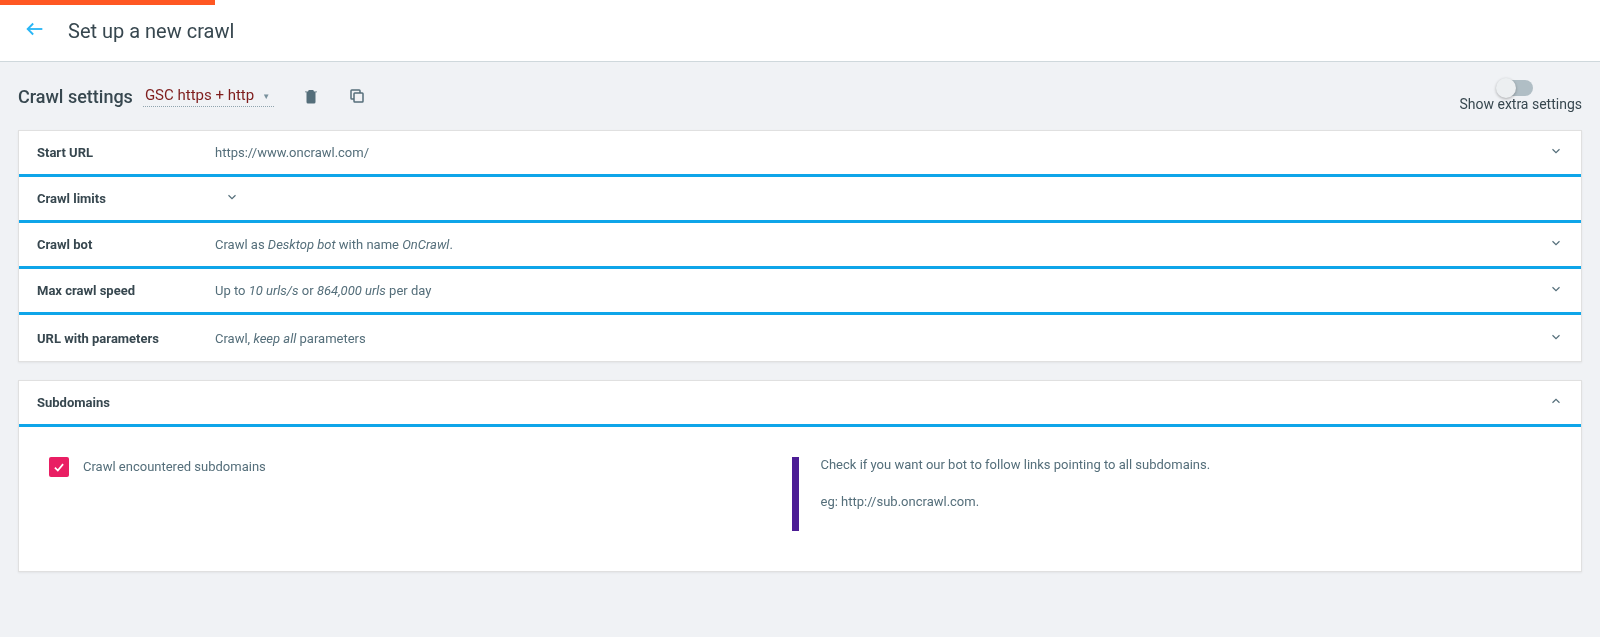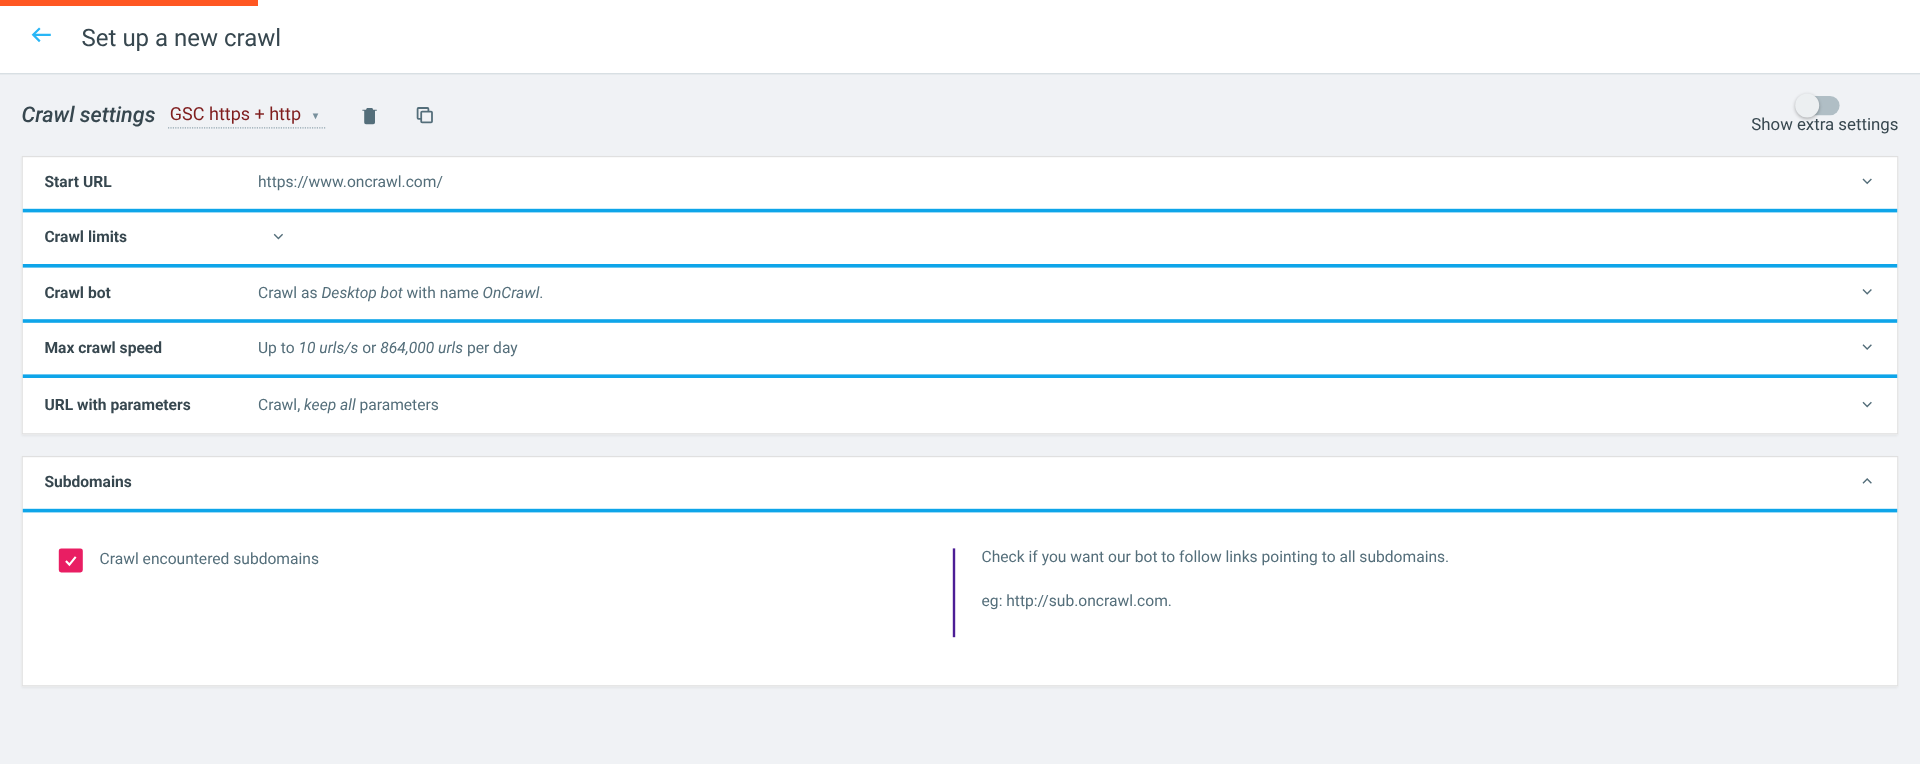--- a/index.html
+++ b/index.html
@@ -3,41 +3,41 @@
   <meta charset="utf-8">
   <style>
     * { margin: 0; padding: 0; box-sizing: border-box; }
     body { font-family: -apple-system, BlinkMacSystemFont, "Segoe UI", Roboto, sans-serif; background: #f0f2f5; color: #37474f; width: 1600px; }
     .top-accent { position: absolute; top: 0; left: 0; width: 215px; height: 5px; background: #ff5722; }
     .header { background: #fff; border-bottom: 1px solid #cfd8dc; height: 62px; display: flex; align-items: center; padding: 12px 24px; }
     .back-arrow { color: #29b6f6; margin-right: 22px; cursor: pointer; }
     .header-title { font-size: 20px; color: #37474f; font-weight: 400; }
     .content { padding: 18px; }
     .toolbar { display: flex; align-items: center; margin-bottom: 18px; position: relative; }
-    .crawl-settings-label { font-size: 18px; color: #37474f; font-weight: 500; margin-right: 10px; font-style: italic; }
+    .crawl-settings-label { font-size: 18px; color: #37474f; font-weight: 500; margin-right: 10px; }
     .profile-select { font-size: 15px; color: #7f1d1d; border: none; background: transparent; border-bottom: 1px dotted #90a4ae; padding: 0 20px 2px 2px; cursor: pointer; position: relative; }
     .profile-select::after { content: '▼'; font-size: 8px; color: #78909c; position: absolute; right: 4px; top: 6px; }
     .icon-btn { margin-left: 28px; color: #546e7a; cursor: pointer; display: inline-flex; }
     .toolbar-right { margin-left: auto; display: flex; align-items: center; flex-direction: column; }
     .switch { width: 34px; height: 16px; background: #b0bec5; border-radius: 10px; position: relative; margin-right: 10px; cursor: pointer; }
     .switch-thumb { width: 20px; height: 20px; background: #eceff1; border-radius: 50%; position: absolute; top: -2px; left: -3px; box-shadow: 0 1px 3px rgba(0,0,0,0.3); }
     .extra-label { font-size: 14px; color: #37474f; }
     .panel { background: #fff; border: 1px solid #e0e0e0; box-shadow: 0 1px 2px rgba(0,0,0,0.06); margin-bottom: 18px; }
     .row { display: flex; align-items: center; min-height: 46px; padding: 0 18px; border-bottom: 3px solid #0ea5e9; cursor: pointer; }
     .row:last-child { border-bottom: none; }
     .row-label { width: 178px; font-size: 13px; font-weight: 700; color: #37474f; flex-shrink: 0; }
     .row-value { font-size: 13px; color: #546e7a; flex: 1; }
     .row-value em { font-style: italic; }
     .row-expand { color: #546e7a; margin-left: 10px; }
     .subdomain-body { padding: 30px 18px 40px 18px; display: flex; }
     .left-col { flex: 1; display: flex; align-items: flex-start; padding-left: 12px; }
     .checkbox { width: 20px; height: 20px; background: #e91e63; border-radius: 2px; display: flex; align-items: center; justify-content: center; margin-right: 14px; cursor: pointer; }
     .checkbox svg { stroke: #fff; }
     .check-label { font-size: 13px; color: #546e7a; position: relative; top: 2px; }
-    .right-col { flex: 1; border-left: 2px solid #4c1d95; padding-left: 22px; font-size: 13px; color: #546e7a; }
+    .right-col { flex: 1; border-left: 7px solid #4c1d95; padding-left: 22px; font-size: 13px; color: #546e7a; }
     .right-col p { margin-bottom: 22px; }
     .footer { background: #f5f6f7; padding: 16px 28px; display: flex; justify-content: flex-end; gap: 44px; border-top: 1px solid #e8eaed; }
     .btn-cancel { font-size: 13px; font-weight: 700; color: #37474f; background: none; border: none; letter-spacing: 0.5px; cursor: pointer; }
     .btn-save { font-size: 13px; font-weight: 700; color: #29b6f6; background: none; border: none; letter-spacing: 0.5px; cursor: pointer; }
   </style>
 </head>
 <body>
 
 <div class="top-accent"></div>
 

